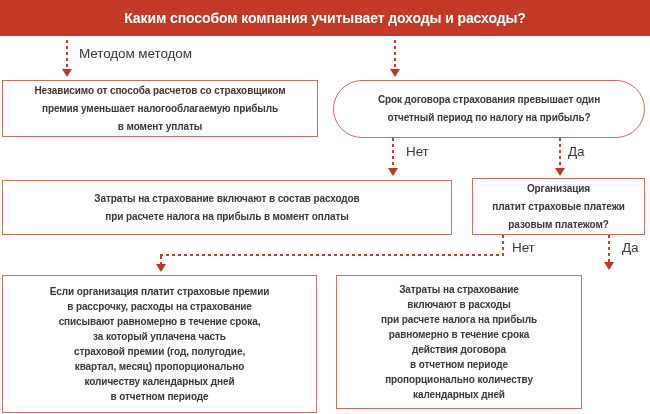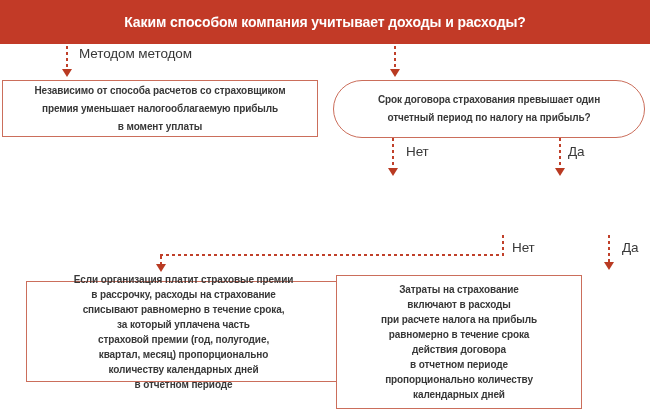--- a/index.html
+++ b/index.html
@@ -15,21 +15,21 @@
   html,body{background:#fff;}
   .stage{
     position:relative;
     width:650px;height:414px;
     background:var(--bg);
     font-family:"Liberation Sans","DejaVu Sans",sans-serif;
     color:var(--text);
     overflow:hidden;
   }
   .banner{
-    position:absolute;left:0;top:0;width:650px;height:44px;
+    position:absolute;left:0;top:0;width:650px;height:36px;
     background:var(--banner);
     display:flex;align-items:center;justify-content:center;
   }
   .banner-title{
     color:var(--banner_text);
     font-size:14px;font-weight:bold;
     letter-spacing:-0.1px;
   }
   .box{
     position:absolute;
@@ -95,32 +95,41 @@
   </div>
 
   <div class="vdash" style="left:392px;top:138px;height:30px;"></div>
   <div class="arrowhead" style="left:388px;top:168px;"></div>
   <div class="flow-label" style="left:406px;top:144px;">Нет</div>
 
   <div class="vdash" style="left:559px;top:138px;height:30px;"></div>
   <div class="arrowhead" style="left:555px;top:168px;"></div>
   <div class="flow-label" style="left:568px;top:144px;">Да</div>
 
+  <div class="box" style="left:2px;top:180px;width:450px;height:55px;">
+    <div class="box-text">Затраты на страхование включают в состав расходов
+при расчете налога на прибыль в момент оплаты</div>
+  </div>
+  <div class="box" style="left:472px;top:178px;width:173px;height:57px;">
+    <div class="box-text">Организация
+платит страховые платежи
+разовым платежом?</div>
+  </div>
 
   <div class="vdash" style="left:502px;top:235px;height:21px;"></div>
   <div class="hdash" style="left:160px;top:254px;width:344px;"></div>
   <div class="vdash" style="left:160px;top:256px;height:9px;"></div>
   <div class="arrowhead" style="left:156px;top:264px;"></div>
   <div class="flow-label" style="left:512px;top:240px;">Нет</div>
 
   <div class="vdash" style="left:608px;top:235px;height:27px;"></div>
   <div class="arrowhead" style="left:604px;top:262px;"></div>
   <div class="flow-label" style="left:622px;top:240px;">Да</div>
 
-  <div class="box" style="left:2px;top:281px;width:315px;height:101px;margin-left:24px;">
+  <div class="box" style="left:2px;top:275px;width:315px;height:138px;">
     <div class="box-text tight">Если организация платит страховые премии
 в рассрочку, расходы на страхование
 списывают равномерно в течение срока,
 за который уплачена часть
 страховой премии (год, полугодие,
 квартал, месяц) пропорционально
 количеству календарных дней
 в отчетном периоде</div>
   </div>
   <div class="box" style="left:336px;top:275px;width:246px;height:134px;">

